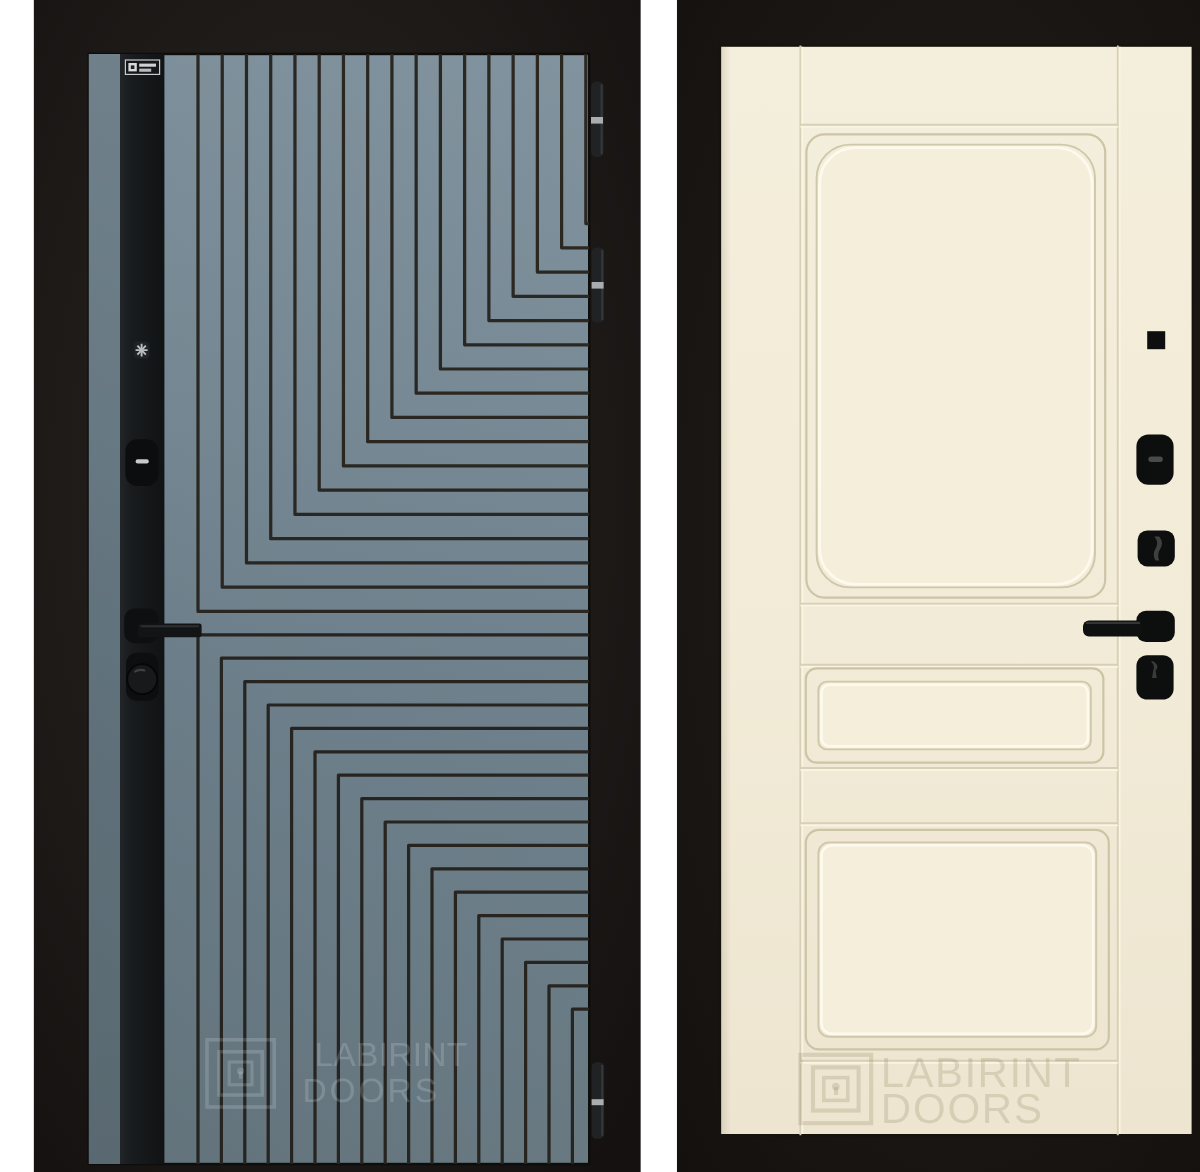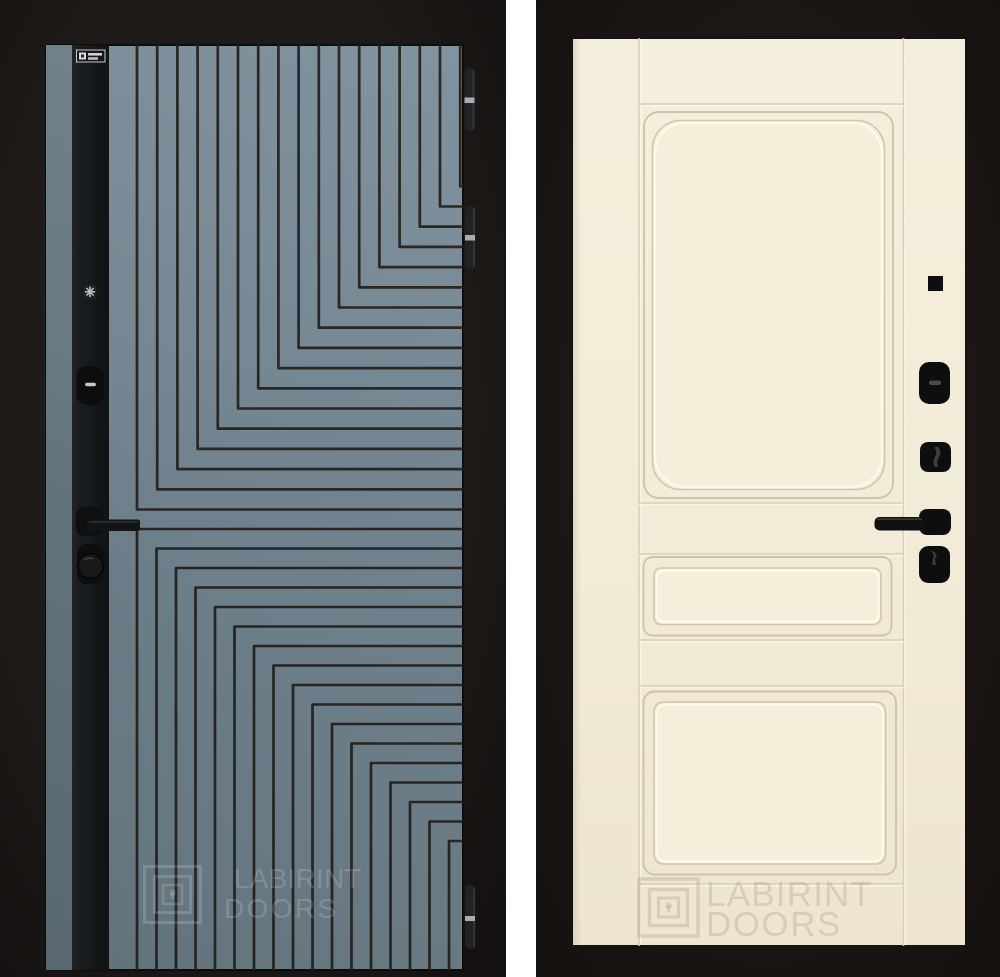--- a/index.html
+++ b/index.html
@@ -1,18 +1,18 @@
 <!DOCTYPE html>
 <html><head>
 <meta charset="utf-8">
 <style>
 html,body{margin:0;padding:0;background:#ffffff;width:1000px;height:977px;overflow:hidden;
 font-family:"Liberation Sans",sans-serif;}
 #stage{position:relative;width:1000px;height:977px;background:#ffffff;}
-.ph{position:absolute;top:0;height:821px;}
+.ph{position:absolute;top:0;height:821px;margin-left:28px;}
 </style>
 </head>
 <body>
 <div id="stage">
 
 <div class="ph" style="left:0;width:506px;">
 <svg width="506" height="977" viewBox="0 0 506 977" xmlns="http://www.w3.org/2000/svg">
 <defs>
 <radialGradient id="lbg" cx="45%" cy="42%" r="75%">
 <stop offset="0%" stop-color="#242120"></stop>

